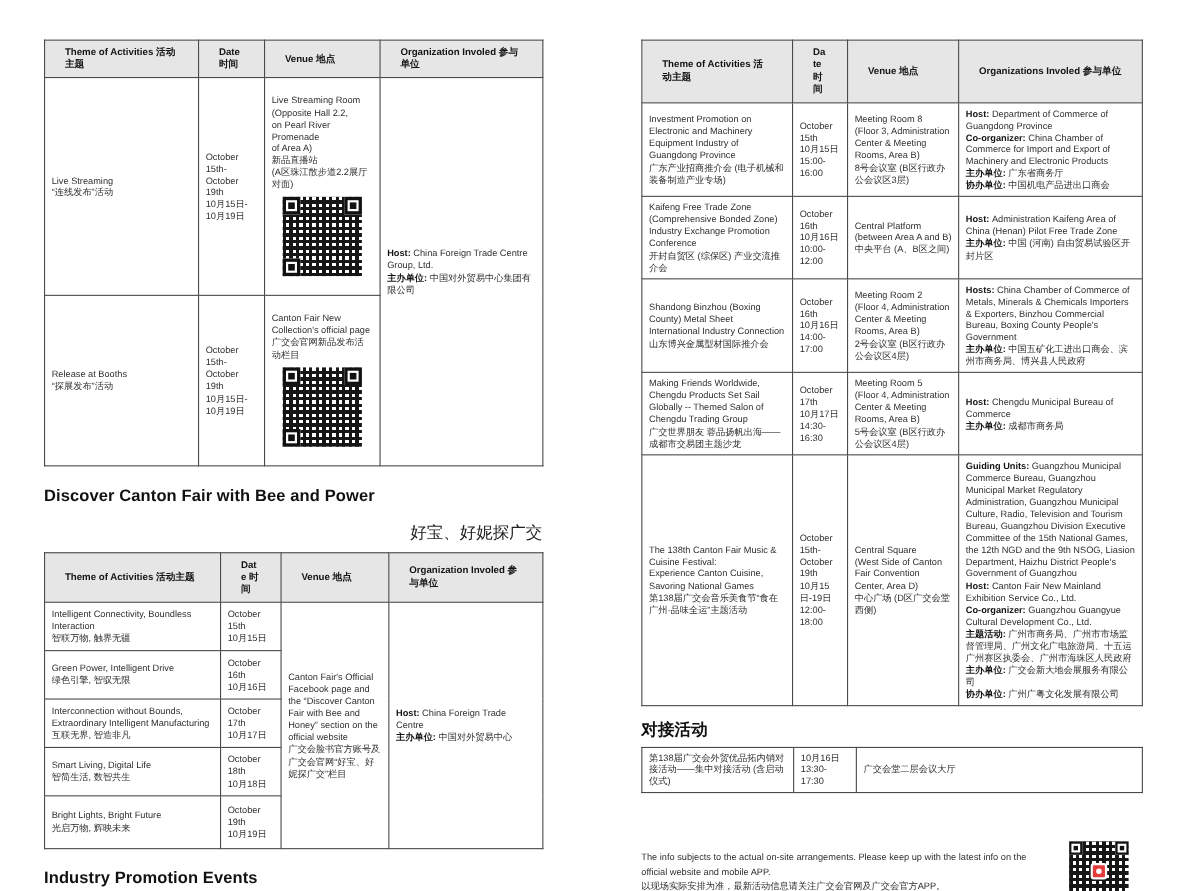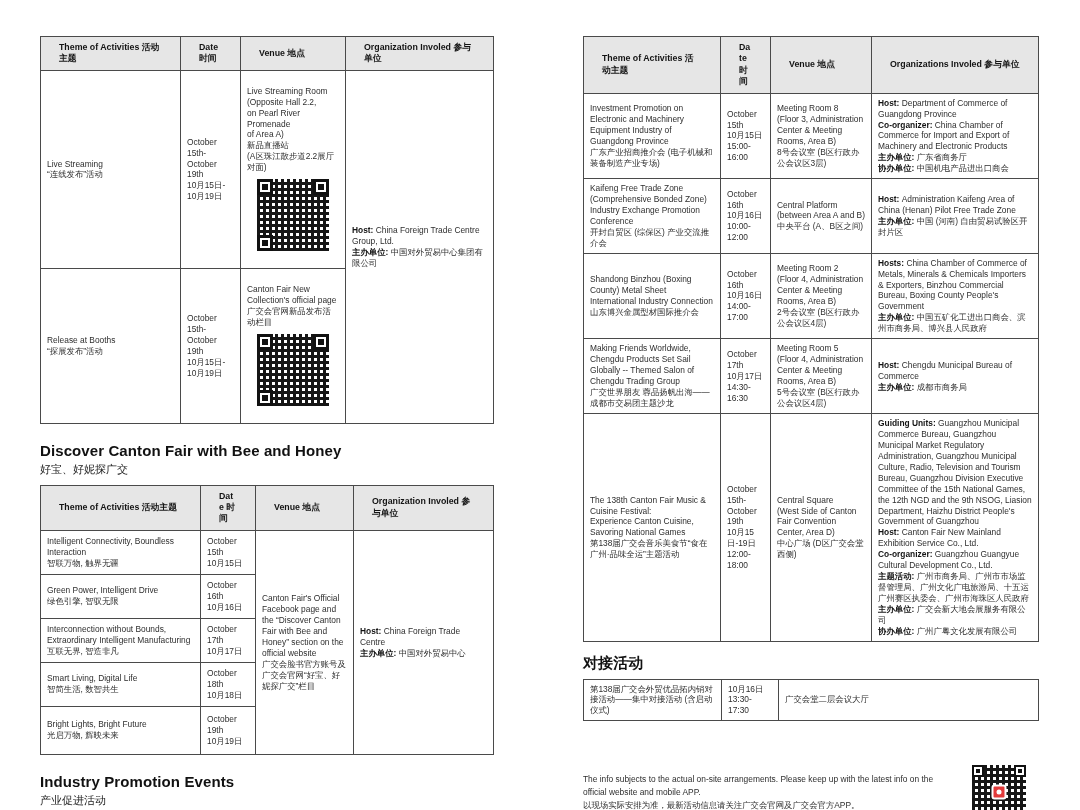--- a/index.html
+++ b/index.html
@@ -32,21 +32,21 @@
     text-align: left;
     color: #141414;
     white-space: normal;
     padding: 5px 18px;
   }
   td.org { white-space: normal; }
   .seg b { color: #141414; }
   .vtop { vertical-align: top; }
 
   h2.sec-title { font-size: 15px; font-weight: bold; color: #111; margin: 18px 0 3px 0; letter-spacing: 0.1px; }
-  .sec-sub { font-size: 11px; color: #222; margin: 3px 0 8px 0; }
+  .sec-sub { font-size: 15px; color: #222; margin: 16px 0 8px 0; text-align: right; }
 
   
   .hA0 { height: 152px; } .hA1 { height: 128px; }
   .hB  { height: 44px; margin-left: 38px; }  .hB4 { height: 48px; }
   .hC0 { height: 76px; }
   .hD0 { height: 82px; } .hD1 { height: 66px; margin-top: 43px; } .hD2 { height: 82px; }
   .hD3 { height: 75px; } .hD4 { height: 200px; }
   .hE0 { height: 38px; }
   .hHead { height: 24px; }
 
@@ -131,21 +131,21 @@
         <td class="vtop">
           <span>Canton Fair New
 Collection's official page
 广交会官网新品发布活动栏目</span>
           <div class="qr qr-lg"><span class="f tl"></span><span class="f tr"></span><span class="f bl"></span></div>
         </td>
       </tr>
     </tbody>
       </table>
 
-    <h2 class="sec-title">Discover Canton Fair with Bee and Honey</h2>
+    <h2 class="sec-title">Discover Canton Fair with Bee and Power</h2>
     <div class="sec-sub">好宝、好妮探广交</div>
 
     <table>
       <colgroup>
           <col style="width:160px">
           <col style="width:55px">
           <col style="width:98px">
           <col style="width:140px">
         </colgroup>
       <tbody>

